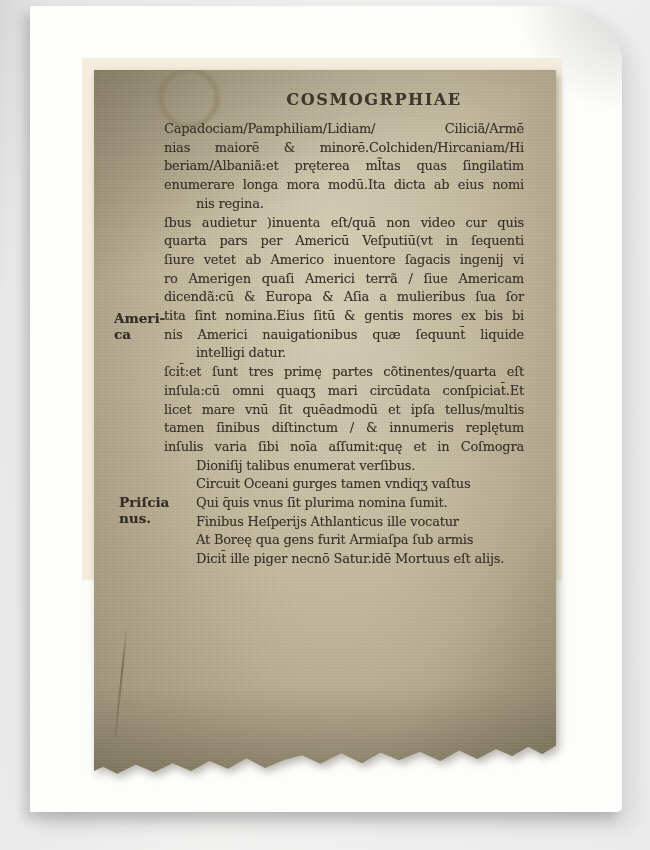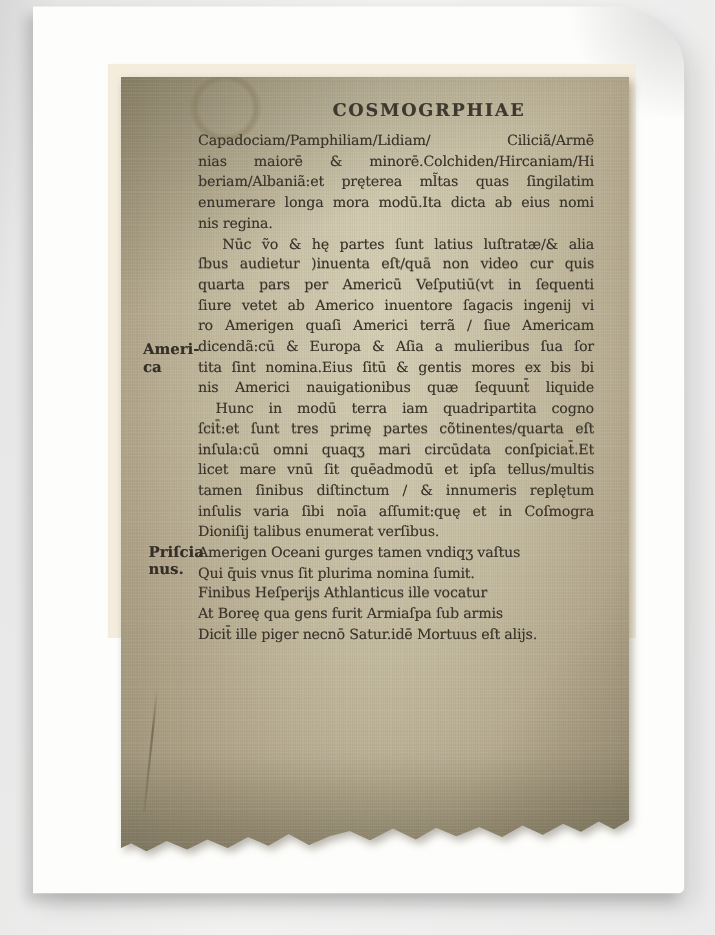--- a/index.html
+++ b/index.html
@@ -12,21 +12,21 @@
     background:linear-gradient(100deg,#d7d7d7 0%,#e7e7e7 7%,#f1f1f0 45%,var(--bg) 100%);}
   
   .print{position:absolute;left:30px;top:6px;width:592px;height:806px;
     background:var(--print);
     border-top-right-radius:64px 56px;border-bottom-right-radius:5px;
     box-shadow:-6px 8px 12px rgba(0,0,0,0.16),10px 12px 22px rgba(0,0,0,0.10);}
   .curl{position:absolute;top:0;right:0;width:120px;height:100px;
     border-top-right-radius:64px 56px;pointer-events:none;
     background:radial-gradient(circle at 100% 0%,rgba(0,0,0,0.14) 0%,rgba(0,0,0,0.05) 45%,rgba(0,0,0,0) 68%);}
   
-  .photo{position:absolute;left:68px;top:52px;width:480px;height:522px;background:var(--photo-mat);}
+  .photo{position:absolute;left:52px;top:52px;width:480px;height:522px;background:var(--photo-mat);}
   .page-shadow{position:absolute;inset:0;filter:drop-shadow(3px 4px 4px rgba(70,62,44,0.38));}
   
   .page{position:absolute;left:12px;top:12px;width:462px;height:708px;color:var(--ink);
     background:
       linear-gradient(155deg,rgba(96,89,68,0.50) 0%,rgba(96,89,68,0) 24%),
       linear-gradient(305deg,rgba(96,89,68,0.30) 0%,rgba(96,89,68,0) 20%),
       linear-gradient(to top,rgba(84,78,58,0.45) 0%,rgba(84,78,58,0) 13%),
       radial-gradient(ellipse at 52% 30%,var(--paper-light) 0%,var(--paper) 45%,#ab9f84 78%,var(--paper-dark) 100%);
     clip-path:polygon(0% 0%,100% 0%,100% 95.4%,97% 96.6%,94% 95.6%,90.5% 96.9%,87% 95.9%,
       83% 97.3%,79% 96.1%,75% 97.6%,70.5% 96.3%,66% 97.5%,62% 96.4%,58% 97.9%,53.5% 96.5%,
@@ -41,21 +41,21 @@
       rgba(132,120,90,0.12) 72%,rgba(0,0,0,0) 78%);}
   .crease{position:absolute;left:26px;top:556px;width:2px;height:112px;transform:rotate(6deg);
     background:linear-gradient(to bottom,rgba(80,74,58,0) 0%,rgba(80,74,58,0.55) 35%,rgba(80,74,58,0.15) 100%);}
   .hdr{position:absolute;left:120px;top:20px;width:320px;text-align:center;
     font-size:16px;font-weight:bold;letter-spacing:1.6px;color:#3e382e;
     text-shadow:0.3px 0.3px 0 rgba(62,56,46,0.45);}
   .textblock{position:absolute;left:70px;top:50px;width:360px;
     font-size:12.9px;line-height:18.7px;letter-spacing:-0.15px;
     text-shadow:0.2px 0.2px 0 rgba(57,51,42,0.4);}
   .ln{text-align:justify;text-align-last:justify;white-space:normal;}
-  .ln.rag{text-align:center;text-align-last:left;}
+  .ln.rag{text-align:center;text-align-last:left;margin-left:32px;}
   .ln.ind-a{padding-left:22px;}
   .ln.ind-b{padding-left:16px;}
   .mnote{position:absolute;font-size:13.5px;font-weight:bold;line-height:16px;color:#352f27;
     text-shadow:0.2px 0.2px 0 rgba(53,47,39,0.5);margin-top:34px;}
   .mnote.america{left:20px;top:206px;}
   .mnote.priscianus{left:25px;top:390px;}
 </style>
 </head>
 <body>
 
@@ -77,36 +77,35 @@
             <div>Priſcia</div>
             <div>nus.</div>
           </div>
 
           <div class="textblock">
               <div class="ln">Capadociam/Pamphiliam/Lidiam/ Ciliciã/Armē</div>
               <div class="ln">nias maiorē &amp; minorē.Colchiden/Hircaniam/Hi</div>
               <div class="ln">beriam/Albaniã:et pręterea ml̃tas quas ſingilatim</div>
               <div class="ln">enumerare longa mora modū.Ita dicta ab eius nomi</div>
               <div class="ln rag">nis regina.</div>
-              <div class="ln ind-a">Nūc ṽo &amp; hę partes ſunt latius luſtratæ/&amp; alia</div>
               <div class="ln">ſbus audietur )inuenta eſt/quā non video cur quis</div>
               <div class="ln">quarta pars per Americū Veſputiū(vt in ſequenti</div>
               <div class="ln">ſiure vetet ab Americo inuentore ſagacis ingenij vi</div>
               <div class="ln">ro Amerigen quaſi Americi terrã / ſiue Americam</div>
               <div class="ln">dicendã:cū &amp; Europa &amp; Aſia a mulieribus ſua ſor</div>
               <div class="ln">tita ſint nomina.Eius ſitū &amp; gentis mores ex bis bi</div>
               <div class="ln">nis Americi nauigationibus quæ ſequunt̄ liquide</div>
-              <div class="ln ind-b">Hunc in modū terra iam quadripartita cogno</div>
+              <div class="ln rag">intelligi datur.</div>
               <div class="ln">ſcit̄:et ſunt tres primę partes cõtinentes/quarta eſt</div>
               <div class="ln">inſula:cū omni quaqʒ mari circūdata conſpiciat̄.Et</div>
               <div class="ln">licet mare vnū ſit quēadmodū et ipſa tellus/multis</div>
               <div class="ln">tamen ſinibus diſtinctum / &amp; innumeris replętum</div>
               <div class="ln">inſulis varia ſibi noīa aſſumit:quę et in Coſmogra</div>
               <div class="ln rag">Dioniſij talibus enumerat verſibus.</div>
-              <div class="ln rag">Amerigen Oceani gurges tamen vndiqʒ vaſtus</div>
+              <div class="ln rag">Circuit Oceani gurges tamen vndiqʒ vaſtus</div>
               <div class="ln rag">Qui q̄uis vnus ſit plurima nomina ſumit.</div>
               <div class="ln rag">Finibus Heſperijs Athlanticus ille vocatur</div>
               <div class="ln rag">At Boreę qua gens furit Armiaſpa ſub armis</div>
               <div class="ln rag">Dicit̄ ille piger necnō Satur.idē Mortuus eſt alijs.</div>
             </div>
         </div>
       </div>
     </div>
   </div>
 </div>

